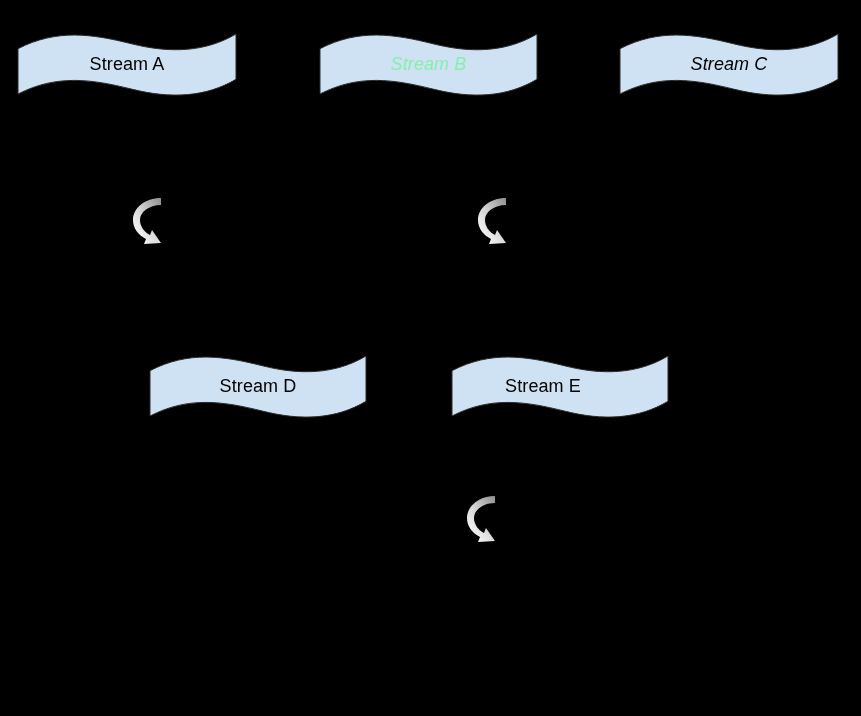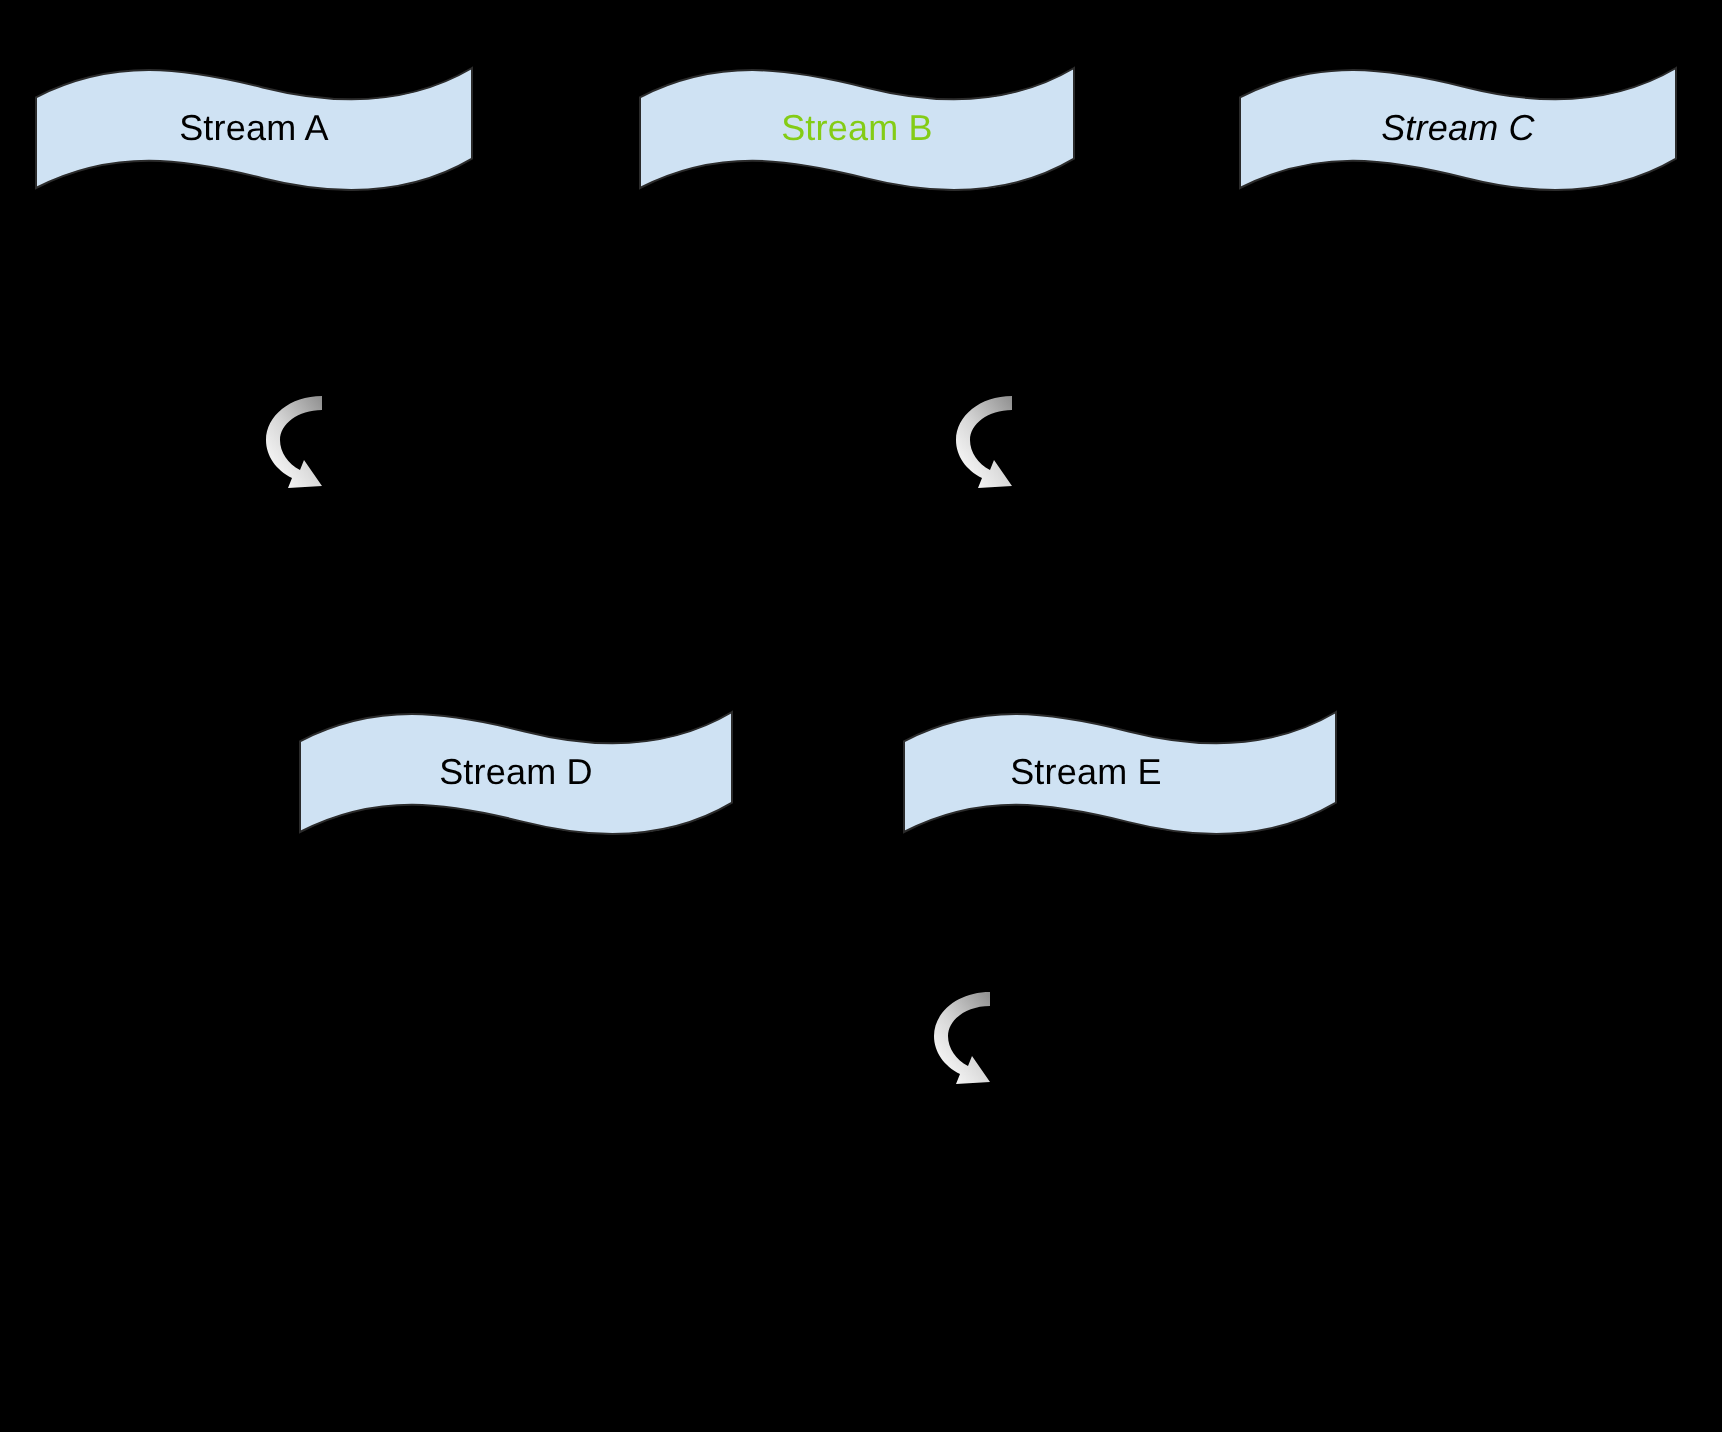--- a/index.html
+++ b/index.html
@@ -58,21 +58,21 @@
     <div class="stream-node" style="left: 18px; top: 28px; width: 218px; height: 72px;">
       <svg width="218" height="72" viewBox="0 0 218 72">
         <path d="M 0,20.646 C 39.24,0.6660000000000004 74.12,5.994 113.36,15.717600000000001 C 152.6,25.5744 187.48,23.976 218,5.994 L 218,51.354 C 187.48,69.336 152.6,70.9344 113.36,61.077600000000004 C 74.12,51.354 39.24,46.025999999999996 0,66.006 Z" fill="#cfe2f3" stroke="#2b2b2b" stroke-width="1"></path>
       </svg>
       <div class="stream-label" style="color: rgb(0, 0, 0);">Stream A</div>
     </div>
     <div class="stream-node" style="left: 320px; top: 28px; width: 217px; height: 72px;">
       <svg width="217" height="72" viewBox="0 0 217 72">
         <path d="M 0,20.646 C 39.059999999999995,0.6660000000000004 73.78,5.994 112.84,15.717600000000001 C 151.89999999999998,25.5744 186.62,23.976 217,5.994 L 217,51.354 C 186.62,69.336 151.89999999999998,70.9344 112.84,61.077600000000004 C 73.78,51.354 39.059999999999995,46.025999999999996 0,66.006 Z" fill="#cfe2f3" stroke="#2b2b2b" stroke-width="1"></path>
       </svg>
-      <div class="stream-label" style="color: #84cc16;">Stream B</div>
+      <div class="stream-label" style="color: #86efac; font-style: italic;">Stream B</div>
     </div>
     <div class="stream-node" style="left: 620px; top: 28px; width: 218px; height: 72px; font-style: italic;">
       <svg width="218" height="72" viewBox="0 0 218 72">
         <path d="M 0,20.646 C 39.24,0.6660000000000004 74.12,5.994 113.36,15.717600000000001 C 152.6,25.5744 187.48,23.976 218,5.994 L 218,51.354 C 187.48,69.336 152.6,70.9344 113.36,61.077600000000004 C 74.12,51.354 39.24,46.025999999999996 0,66.006 Z" fill="#cfe2f3" stroke="#2b2b2b" stroke-width="1"></path>
       </svg>
       <div class="stream-label" style="color: rgb(0, 0, 0);">Stream C</div>
     </div>
     <div class="stream-node" style="left: 150px; top: 350px; width: 216px; height: 72px;">
       <svg width="216" height="72" viewBox="0 0 216 72">
         <path d="M 0,20.646 C 38.879999999999995,0.6660000000000004 73.44000000000001,5.994 112.32000000000001,15.717600000000001 C 151.2,25.5744 185.76,23.976 216,5.994 L 216,51.354 C 185.76,69.336 151.2,70.9344 112.32000000000001,61.077600000000004 C 73.44000000000001,51.354 38.879999999999995,46.025999999999996 0,66.006 Z" fill="#cfe2f3" stroke="#2b2b2b" stroke-width="1"></path>

